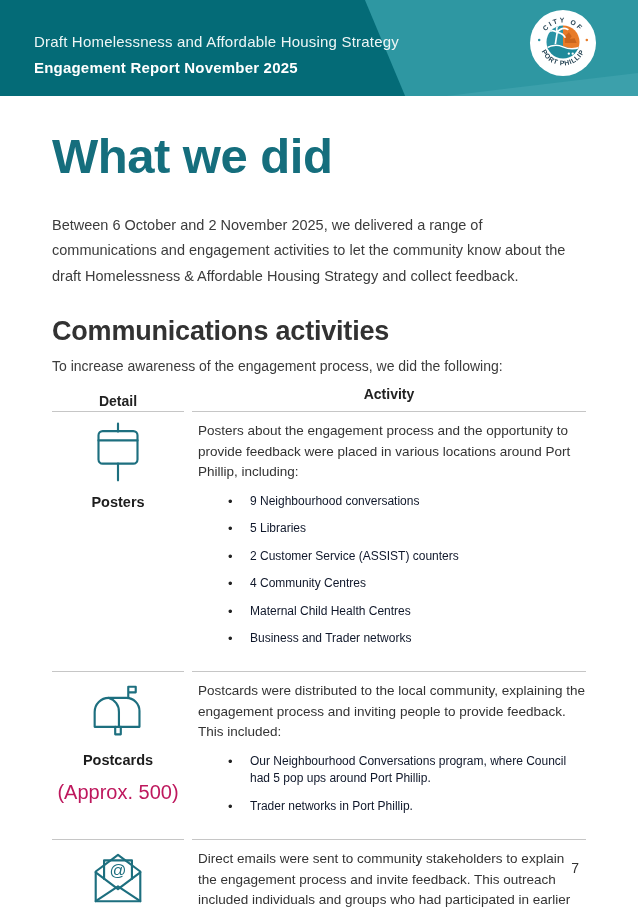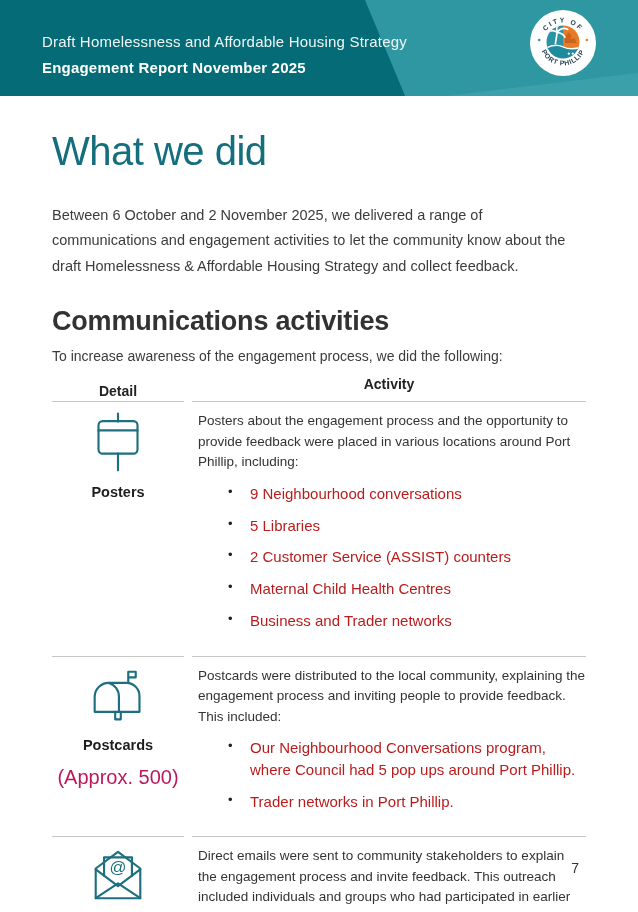--- a/index.html
+++ b/index.html
@@ -8,46 +8,46 @@
     background:#ffffff;
     font-family:"Liberation Sans", sans-serif;
     color:#3a3a3a;
   }
   
   .band{position:relative;width:638px;height:96px;background:#046b77;overflow:hidden;}
   .band-light{position:absolute;inset:0;background:#2e97a2;
     clip-path:polygon(57.2% 0, 100% 0, 100% 100%, 63.5% 100%);}
   .band-wedge{position:absolute;inset:0;background:#3ca0ab;
     clip-path:polygon(70% 100%, 100% 76%, 100% 100%);}
-  .band-text{position:absolute;left:42px;top:33px;z-index:3;}
+  .band-text{position:absolute;left:34px;top:33px;z-index:3;}
   .band-subtitle{color:#eef6f6;font-size:15px;font-weight:400;letter-spacing:.2px;}
   .band-title{color:#ffffff;font-size:15px;font-weight:700;margin-top:9px;letter-spacing:.2px;}
   .logo{position:absolute;left:529px;top:9px;z-index:3;}
   
   .content{padding:0 52px;position:relative;}
-  .page-title{color:#156e7d;font-size:40px;font-weight:400;letter-spacing:-.5px;
+  .page-title{color:#156e7d;font-size:49px;font-weight:700;letter-spacing:-.5px;
     margin:33px 0 4px 0;line-height:1.12;}
   .intro{font-size:14.5px;line-height:1.76;margin:29px 0 0 0;color:#3c3c3c;max-width:534px;}
   .section-title{color:#323232;font-size:27px;font-weight:700;margin:27px 0 0 0;letter-spacing:-.2px;}
   .section-intro{font-size:14px;margin:11px 0 0 0;color:#3c3c3c;}
   
   .act-table{display:grid;grid-template-columns:132px 1fr;column-gap:8px;margin-top:12px;}
   .th{font-weight:700;font-size:14px;color:#222;text-align:center;padding-bottom:9px;}
   .th-detail{padding-top:7px;padding-bottom:2px;}
   .cell{border-top:1.5px solid #c6c6c6;}
   .activity-cell{display:flex;flex-direction:column;align-items:center;text-align:center;
     padding-top:10px;padding-bottom:12px;}
   .icon-wrap{display:block;line-height:0;}
   .activity-label{font-weight:700;font-size:14.5px;color:#1d1d1d;margin-top:12px;}
   .activity-approx{font-size:20px;color:#be185d;margin-top:13px;}
   .detail-cell{padding:9px 0 14px 6px;}
   .detail-text{margin:0;font-size:13.5px;line-height:1.52;color:#333;}
   .bullet-list{list-style:none;margin:9px 0 0 0;padding:0 0 0 30px;}
-  .bullet-list li{position:relative;padding-left:22px;font-size:15px;line-height:1.45;
-    margin:10px 0;color:#b91c1c;}
+  .bullet-list li{position:relative;padding-left:22px;font-size:12px;line-height:1.45;
+    margin:10px 0;color:#0f172a;}
   .bullet-list li::before{content:"\2022";position:absolute;left:0;top:0;font-size:13px;color:#222;}
   .row-icon{stroke:#1d6f7f;fill:none;stroke-width:2.3;stroke-linecap:round;stroke-linejoin:round;}
   .page-number{position:absolute;right:59px;bottom:36px;font-size:14px;color:#333;}
 </style>
 </head>
 <body>
 
 <div class="band">
   <div class="band-light"></div>
   <div class="band-wedge"></div>
@@ -109,20 +109,21 @@
     </span>
     <div class="activity-label">Posters</div>
 
   </div>
   <div class="cell detail-cell">
     <p class="detail-text">Posters about the engagement process and the opportunity to provide feedback were placed in various locations around Port Phillip, including:</p>
     <ul class="bullet-list">
           <li>9 Neighbourhood conversations</li>
           <li>5 Libraries</li>
           <li>2 Customer Service (ASSIST) counters</li>
+          <li>4 Community Centres</li>
           <li>Maternal Child Health Centres</li>
           <li>Business and Trader networks</li>
         </ul>
   </div>
 
   <div class="cell activity-cell">
     <span class="icon-wrap">
       
       <svg class="row-icon" width="56" height="58" viewBox="0 0 60 60">
         <path d="M5 47 V31 A15 15 0 0 1 20 16 H39 A14 14 0 0 1 53 30 V47 Z"></path>

